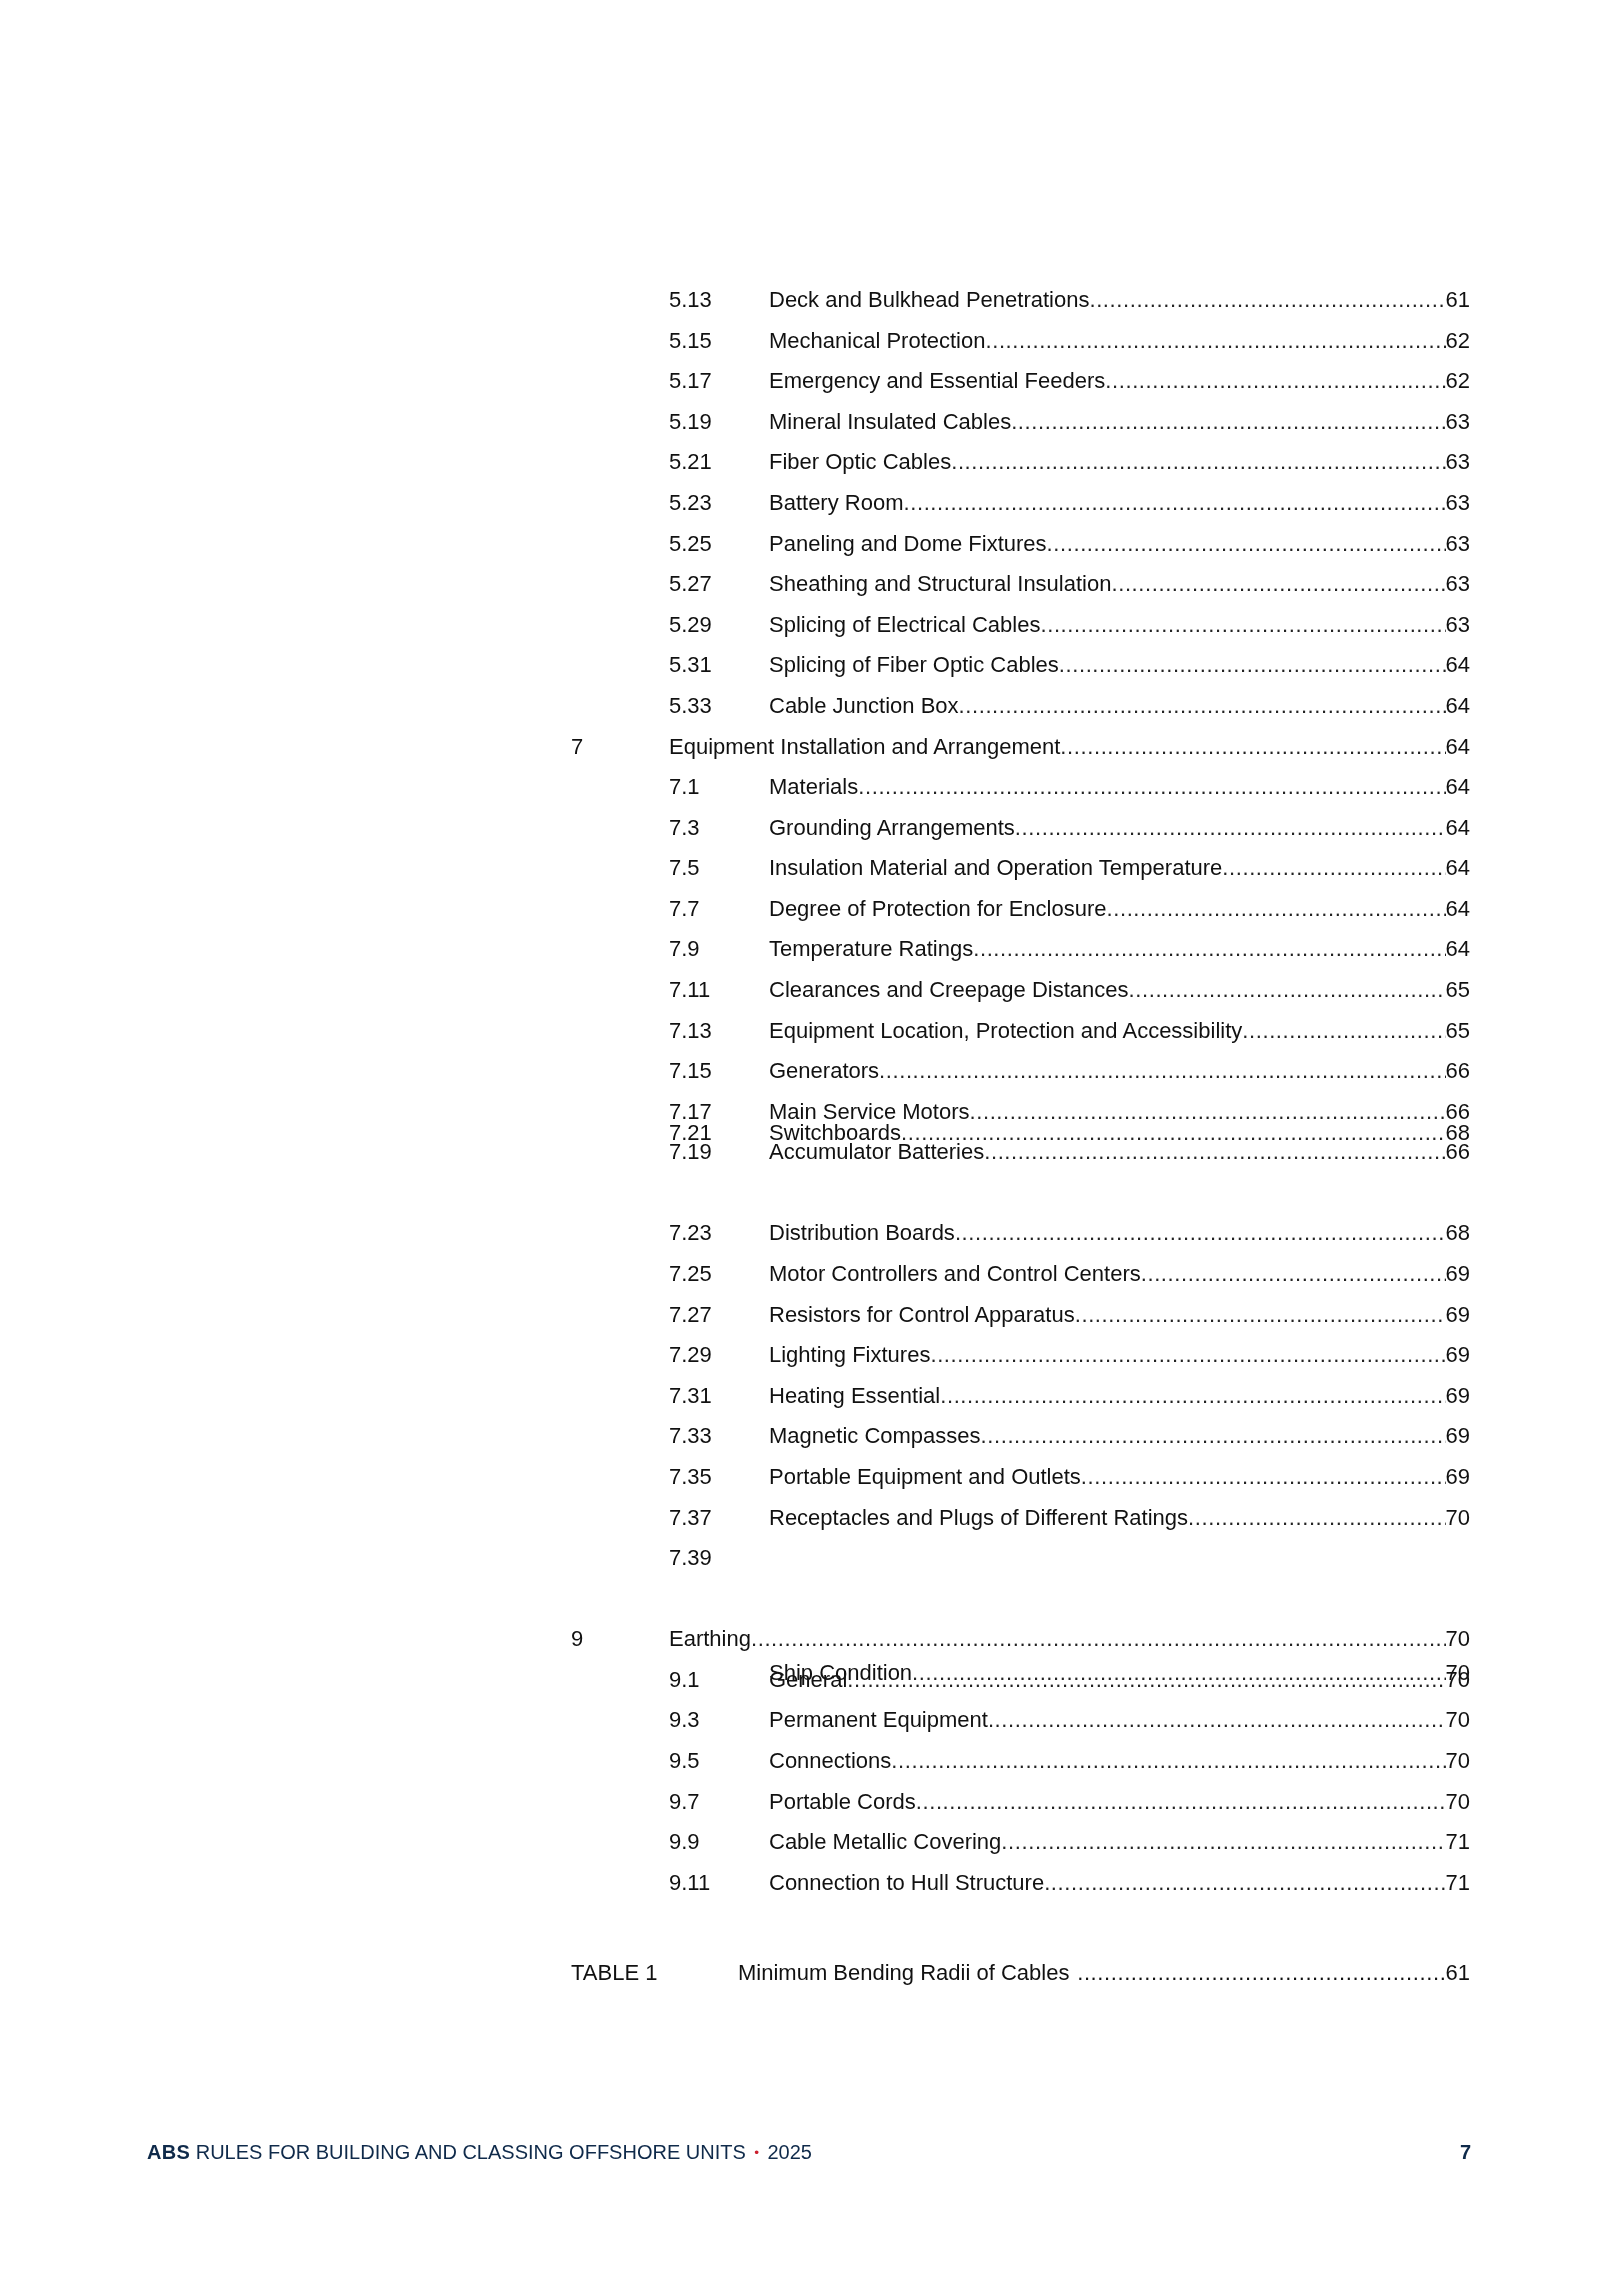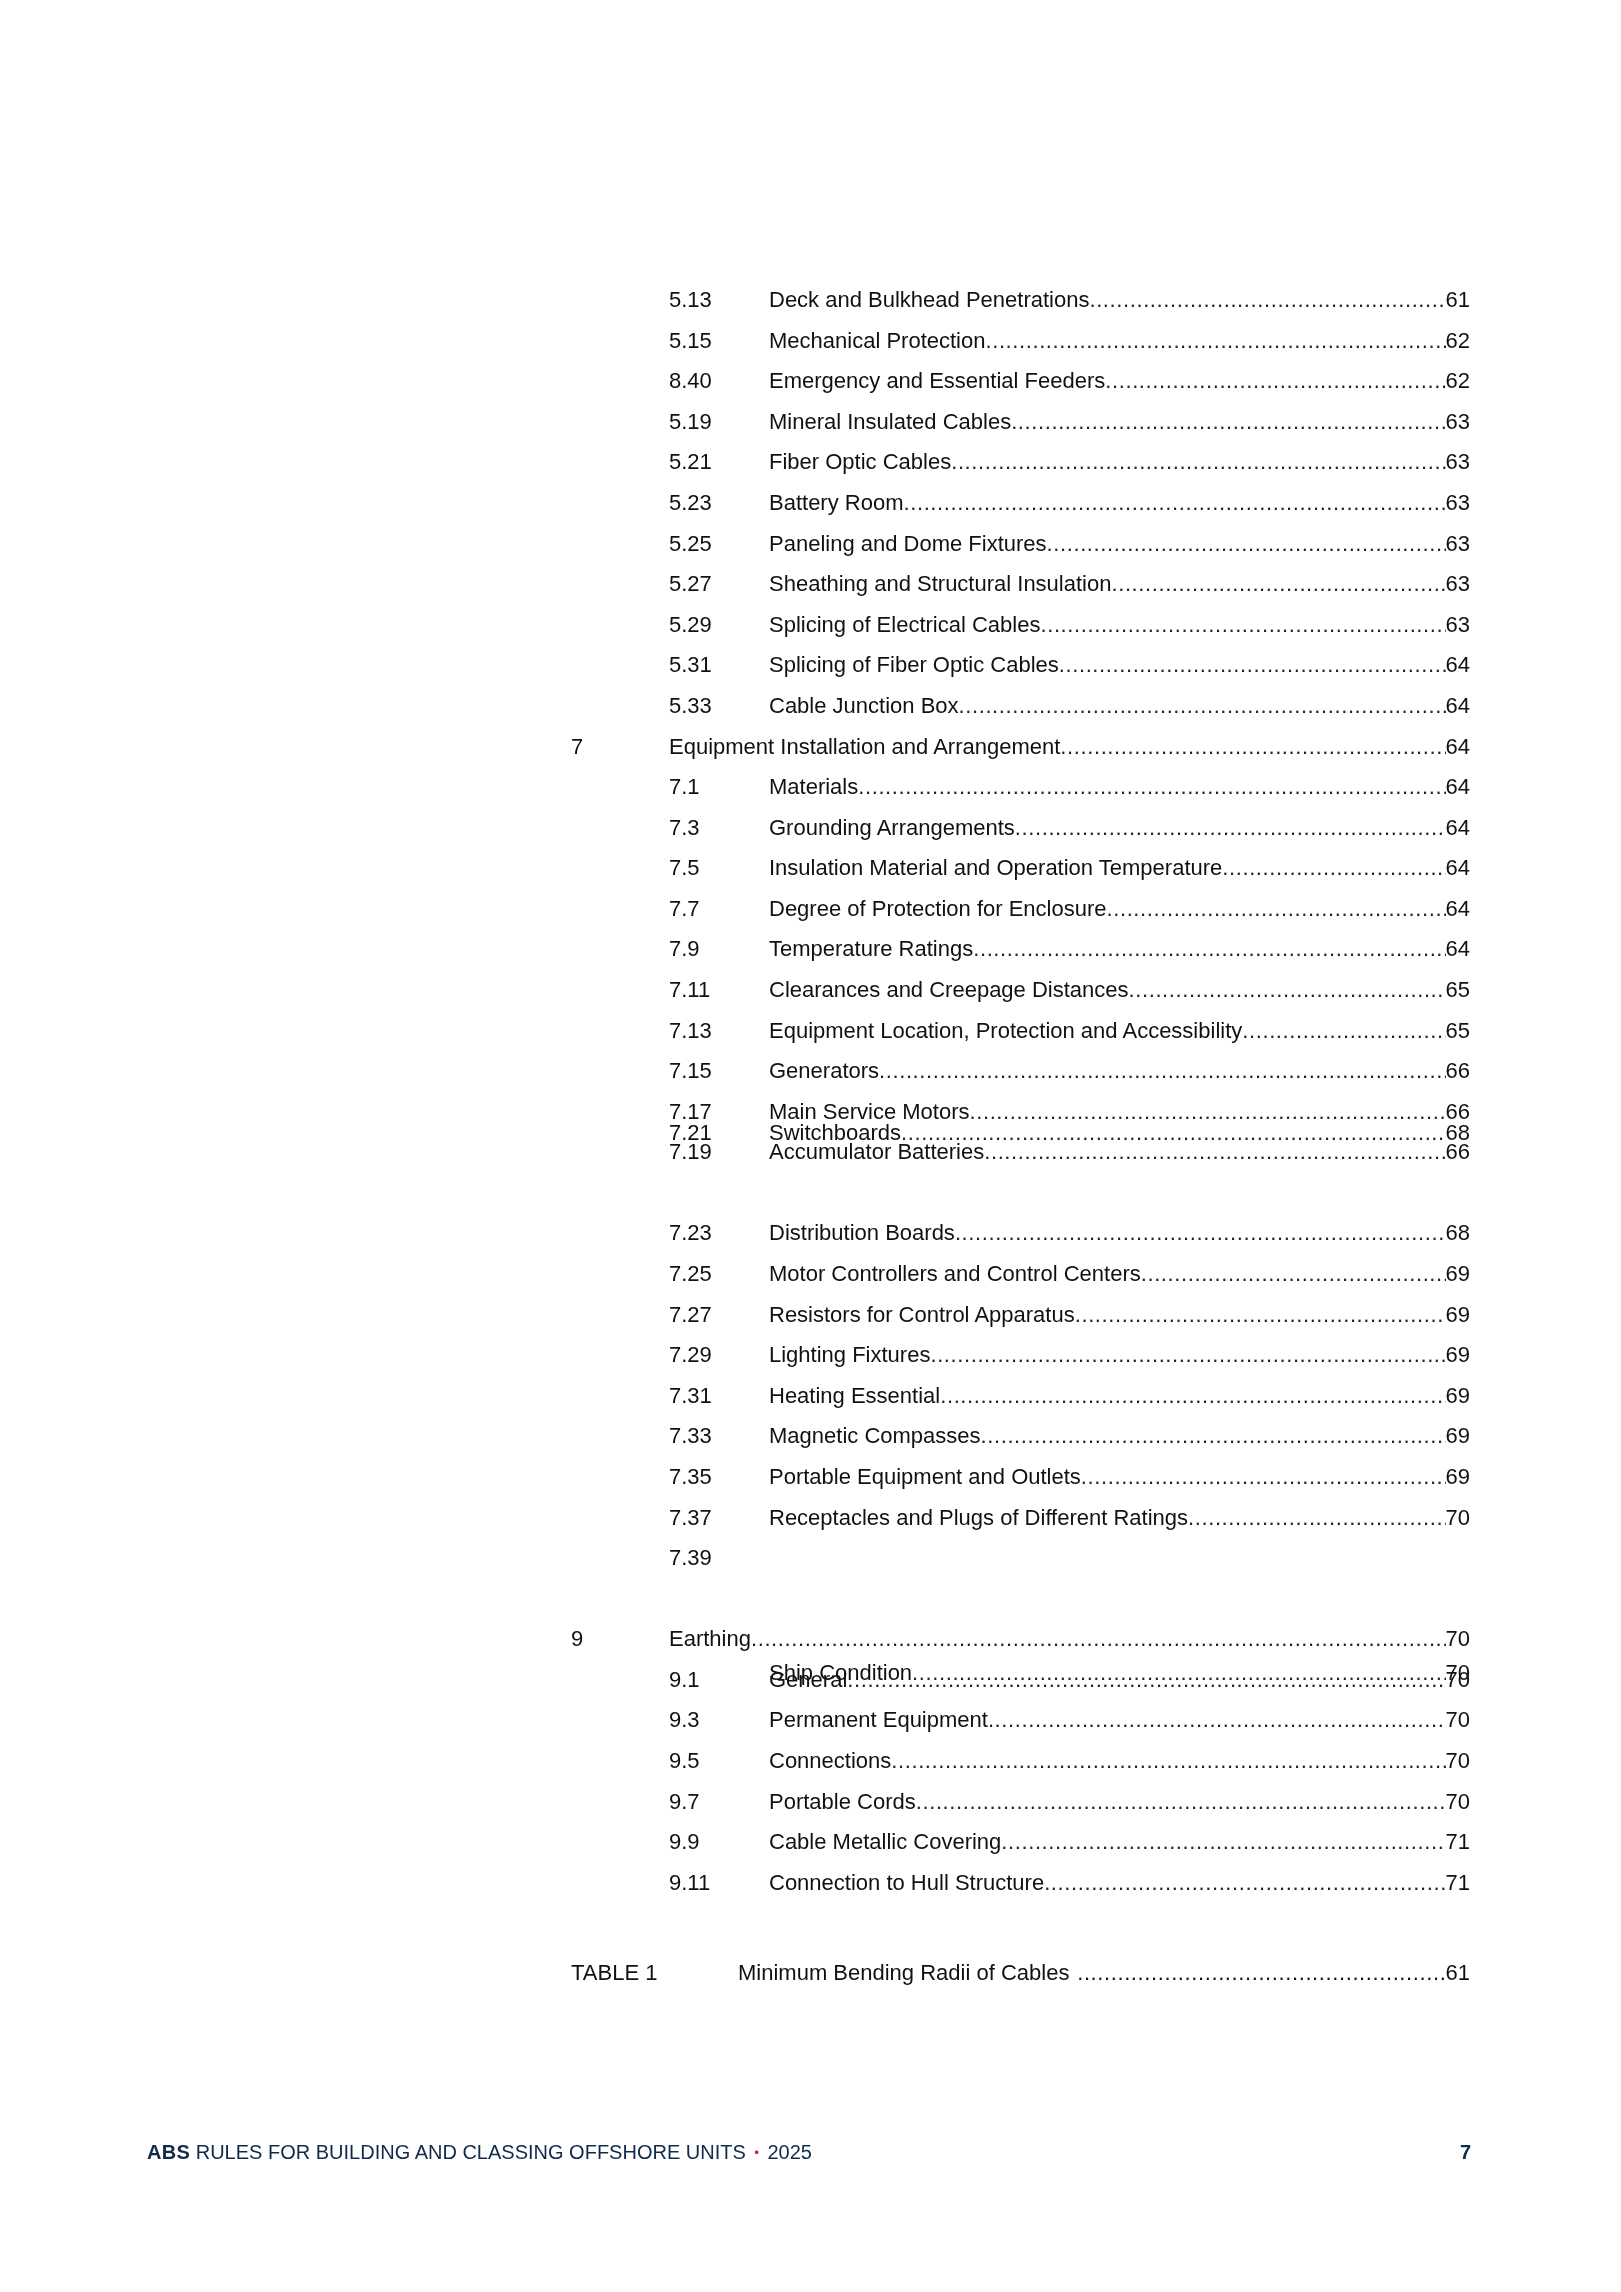--- a/index.html
+++ b/index.html
@@ -41,21 +41,21 @@
     </div>
     <div class="row" style="top: 328px;">
       <span class="num2">5.15</span>
       <span class="title l2">
         <span class="t">Mechanical Protection</span>
         <span class="dots"></span>
         <span class="pg">62</span>
       </span>
     </div>
     <div class="row" style="top: 368px;">
-      <span class="num2">8.40</span>
+      <span class="num2">5.17</span>
       <span class="title l2">
         <span class="t">Emergency and Essential Feeders</span>
         <span class="dots"></span>
         <span class="pg">62</span>
       </span>
     </div>
     <div class="row" style="top: 409px;">
       <span class="num2">5.19</span>
       <span class="title l2">
         <span class="t">Mineral Insulated Cables</span>

